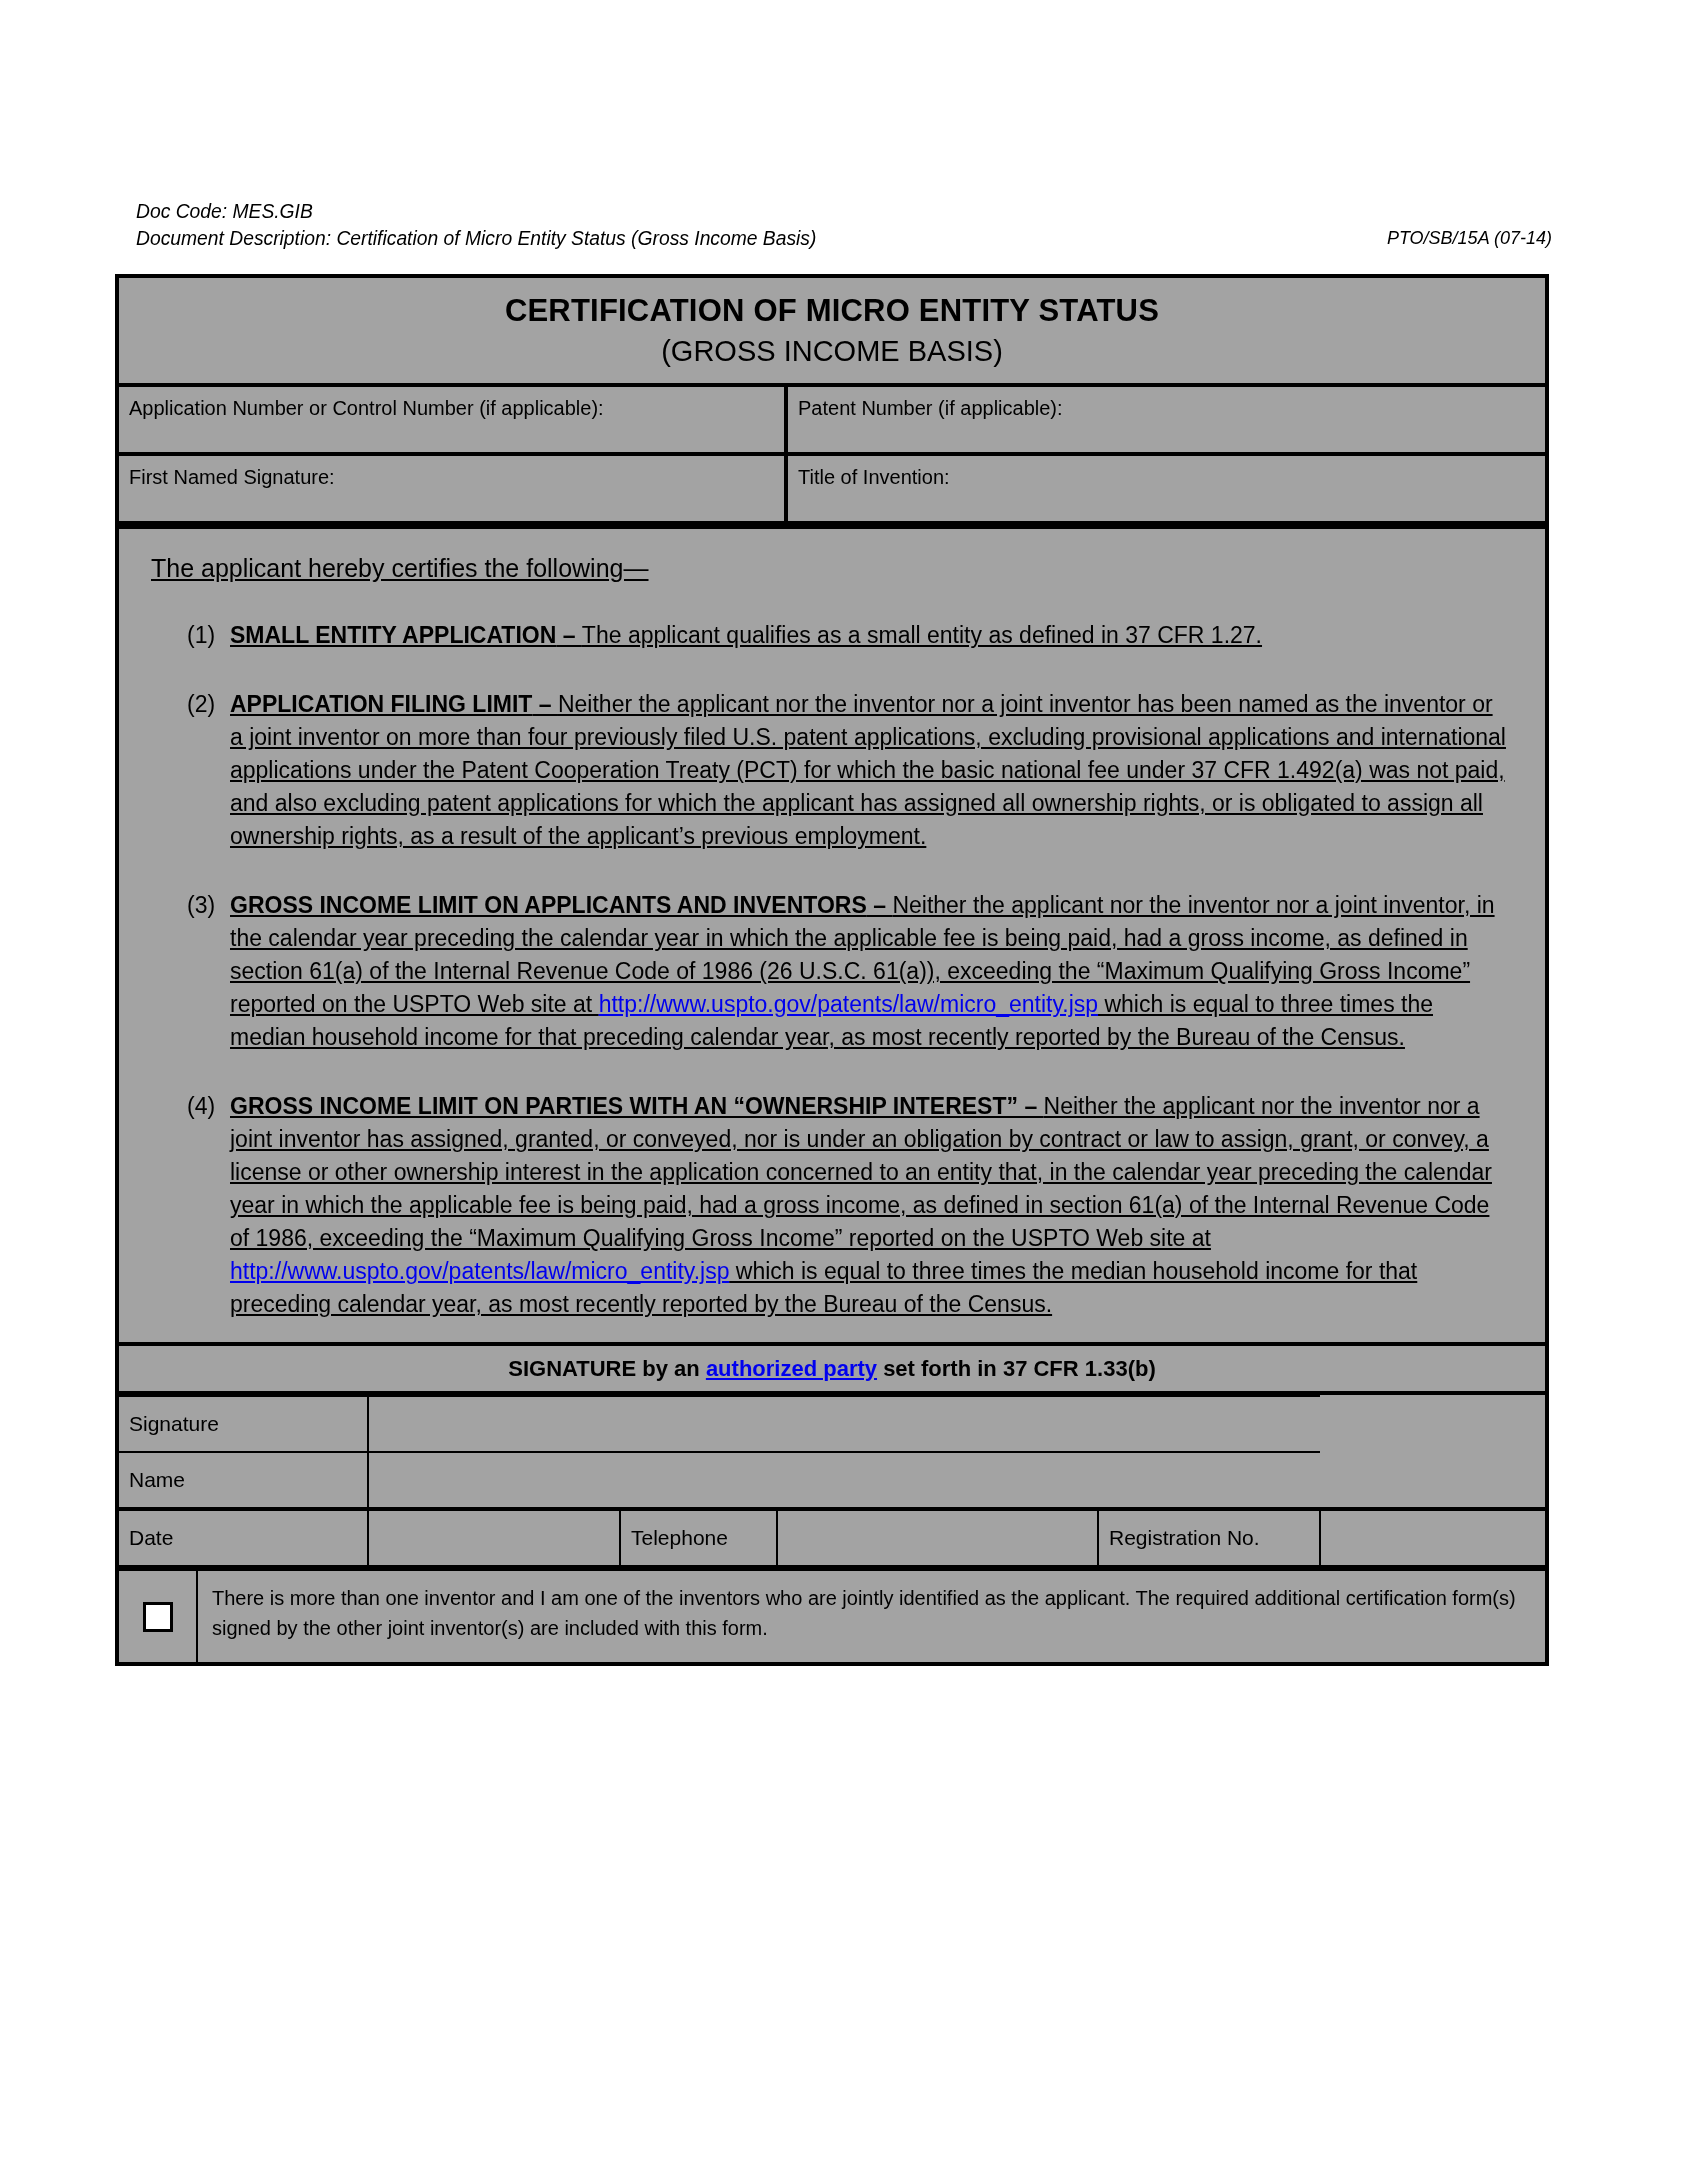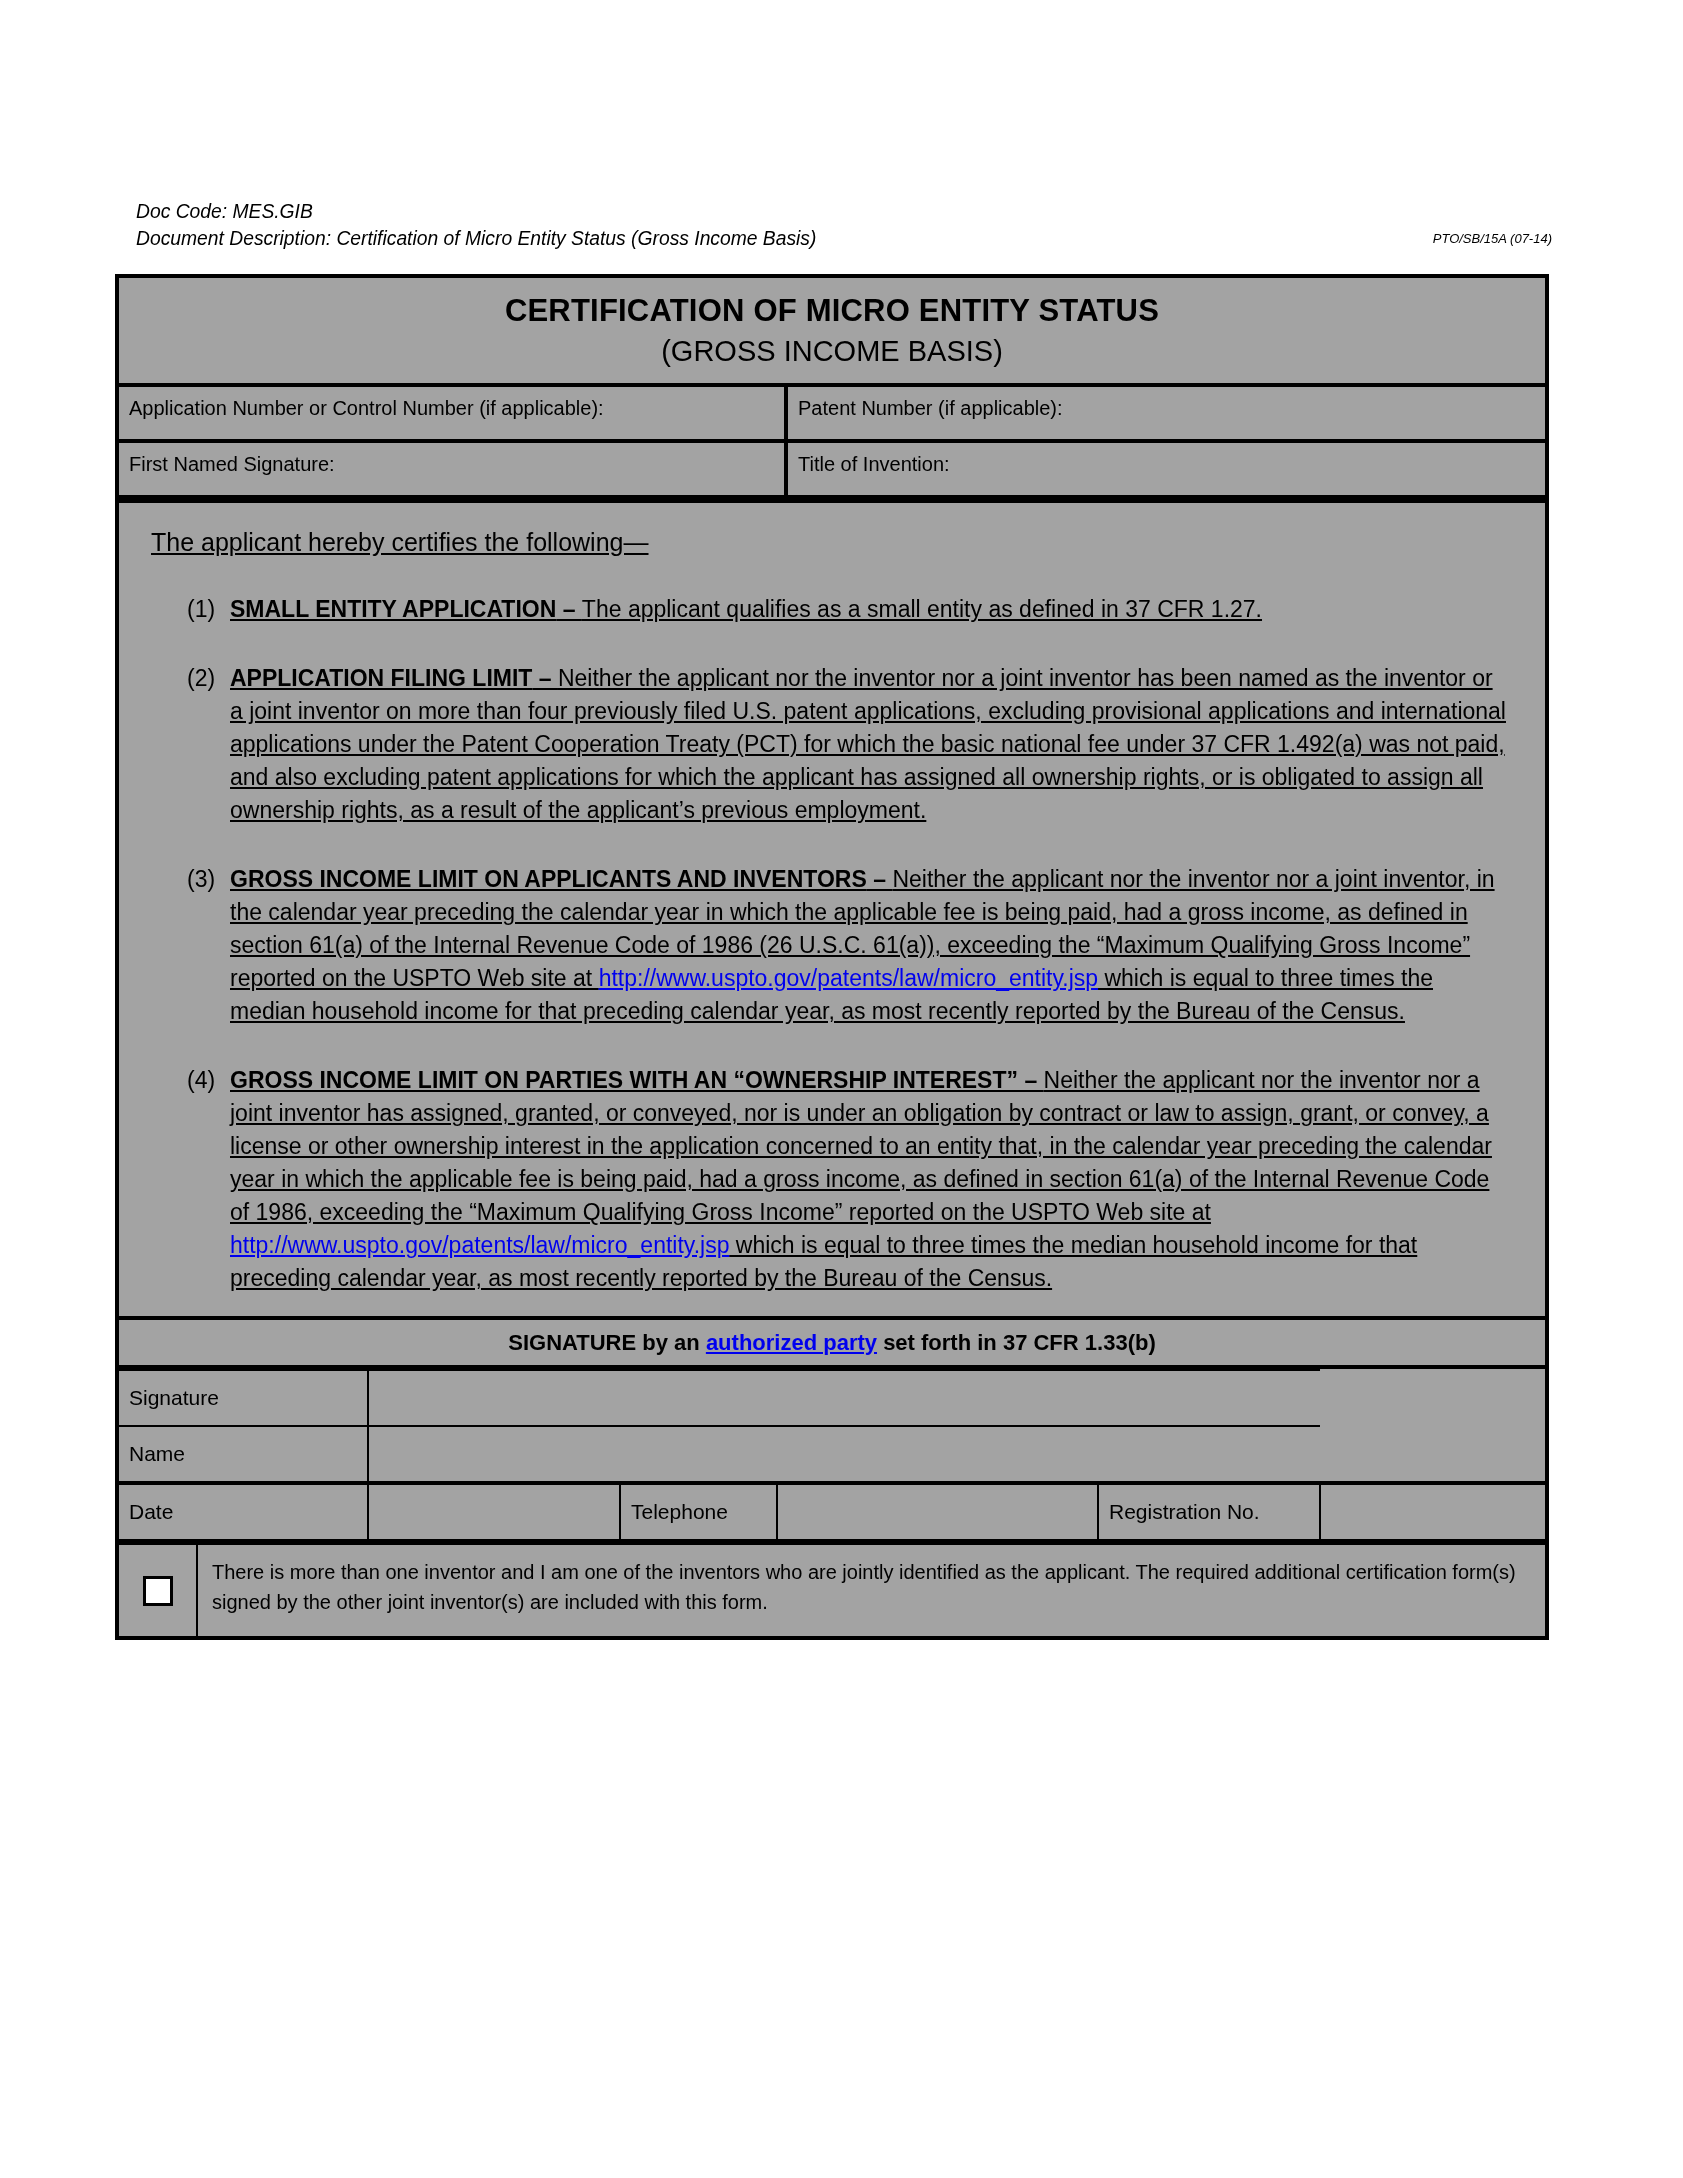--- a/index.html
+++ b/index.html
@@ -40,21 +40,21 @@
   }
   .doc-header .line {
     font-size: 19.3px;
     line-height: 27px;
     white-space: nowrap;
   }
   .doc-header-right {
     position: absolute;
     right: 0px;
     top: 27px;
-    font-size: 13px;
+    font-size: 18px;
     line-height: 27px;
     white-space: nowrap;
   }
 
   
   .form-box {
     position: absolute;
     left: 115px;
     top: 274px;
     width: 1434px;
@@ -81,21 +81,21 @@
   }
 
   
   .info-row {
     display: flex;
     border-bottom: 4px solid #000;
   }
   .info-row:last-child { border-bottom: none; }
   .info-cell {
     box-sizing: border-box;
-    height: 52px;
+    height: 65px;
     padding: 8px 0 0 10px;
     font-size: 20px;
     line-height: 26px;
   }
   .info-cell.left {
     width: 669px;
     border-right: 4px solid #000;
   }
   .info-cell.right {
     flex: 1;

